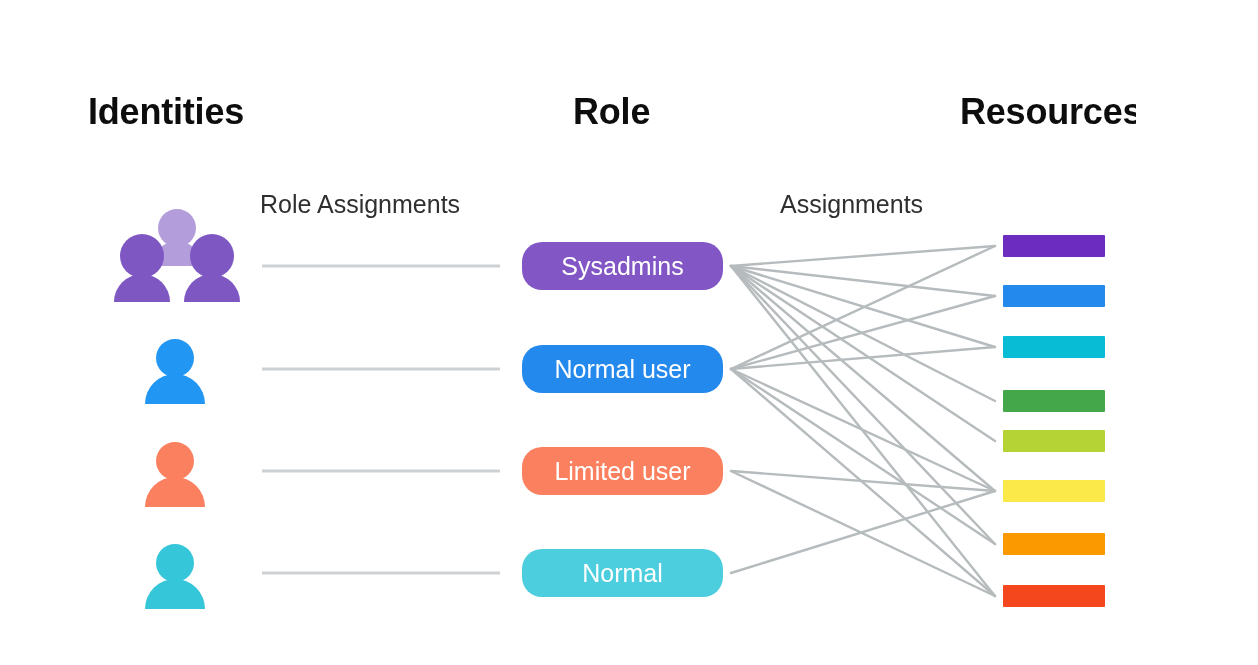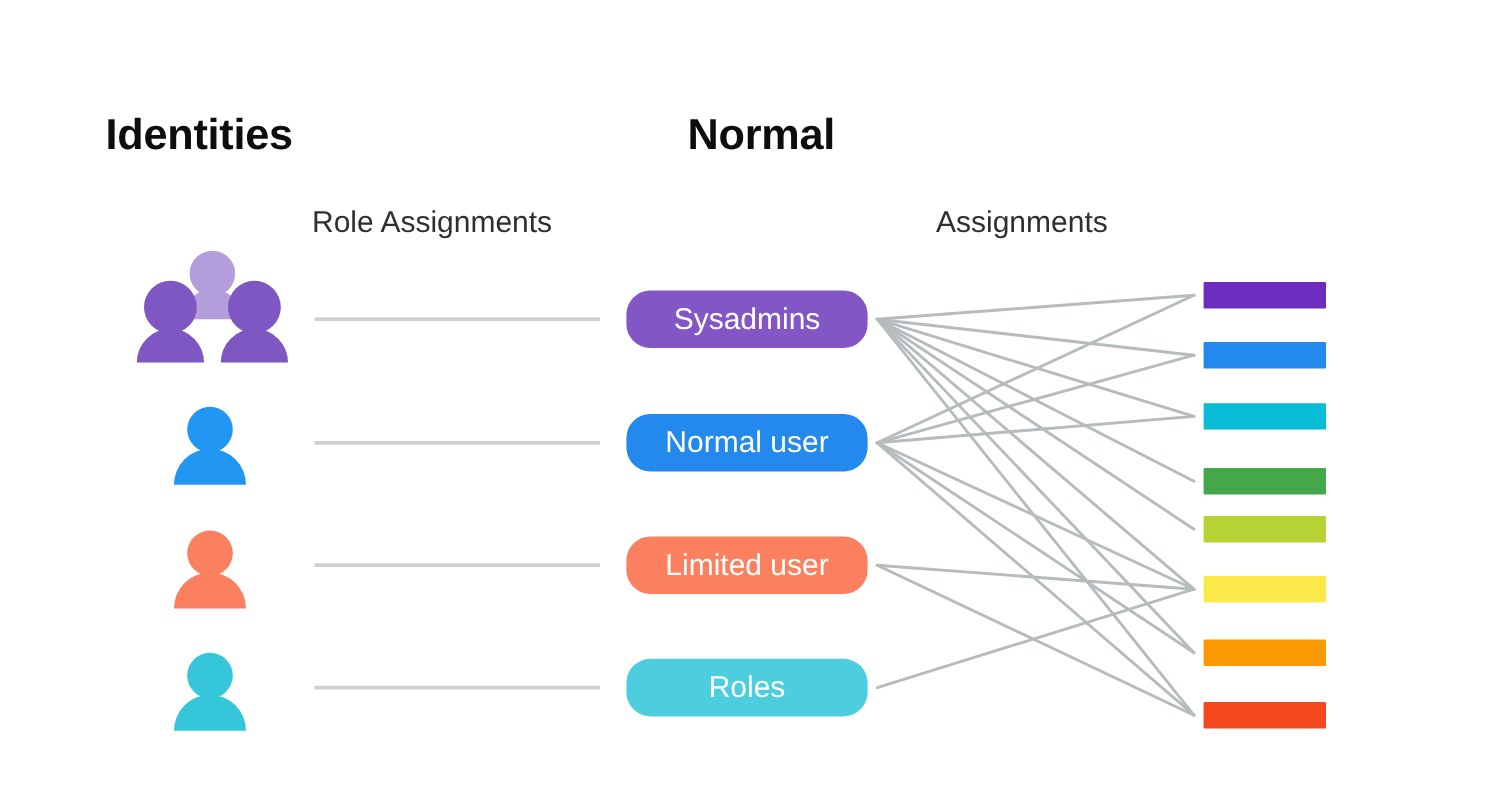--- a/index.html
+++ b/index.html
@@ -30,20 +30,21 @@
     white-space: nowrap;
     line-height: 1;
   }
   .sub-label {
     position: absolute;
     font-size: 25px;
     font-weight: normal;
     color: #2f2f2f;
     white-space: nowrap;
     line-height: 1;
+    margin-top: 19px;
   }
 
   
   .link-layer {
     position: absolute;
     left: 0;
     top: 0;
     width: 1258px;
     height: 665px;
     pointer-events: none;
@@ -96,21 +97,22 @@
     height: 22px;
     border-radius: 1px;
   }
 </style>
 </head>
 <body>
 
 <div id="canvas">
 
   <div class="col-title" style="left:88px; top:94px;">Identities</div>
-  <div class="col-title" style="left:573px; top:94px;">Normal</div>
+  <div class="col-title" style="left:573px; top:94px;">Role</div>
+  <div class="col-title" style="left:960px; top:94px;">Resources</div>
 
   <div class="sub-label" style="left:260px; top:173px;">Role Assignments</div>
   <div class="sub-label" style="left:780px; top:173px;">Assignments</div>
 
   <svg class="link-layer" viewBox="0 0 1258 665" xmlns="http://www.w3.org/2000/svg">
     <g id="assignment-lines">
         <line x1="262" y1="266" x2="500" y2="266" class="assign-line"></line>
         <line x1="262" y1="369" x2="500" y2="369" class="assign-line"></line>
         <line x1="262" y1="471" x2="500" y2="471" class="assign-line"></line>
         <line x1="262" y1="573" x2="500" y2="573" class="assign-line"></line>
@@ -171,21 +173,21 @@
   <div class="role-chip" style="left:522px; top:242px; background:#8257c5;">
     <span>Sysadmins</span>
   </div>
   <div class="role-chip" style="left:522px; top:447px; background:#fb8060;">
     <span>Limited user</span>
   </div>
   <div class="role-chip" style="left:522px; top:345px; background:#2489ed;">
     <span>Normal user</span>
   </div>
   <div class="role-chip" style="left:522px; top:549px; background:#4ccede;">
-    <span>Roles</span>
+    <span>Normal</span>
   </div>
 
   <div class="resource-bar" style="top:235px; background:#6d2cc0;"></div>
   <div class="resource-bar" style="top:285px; background:#2489ed;"></div>
   <div class="resource-bar" style="top:336px; background:#07bcd4;"></div>
   <div class="resource-bar" style="top:390px; background:#44a84a;"></div>
   <div class="resource-bar" style="top:430px; background:#b5d334;"></div>
   <div class="resource-bar" style="top:480px; background:#fbe94a;"></div>
   <div class="resource-bar" style="top:533px; background:#fb9900;"></div>
   <div class="resource-bar" style="top:585px; background:#f5471e;"></div>

